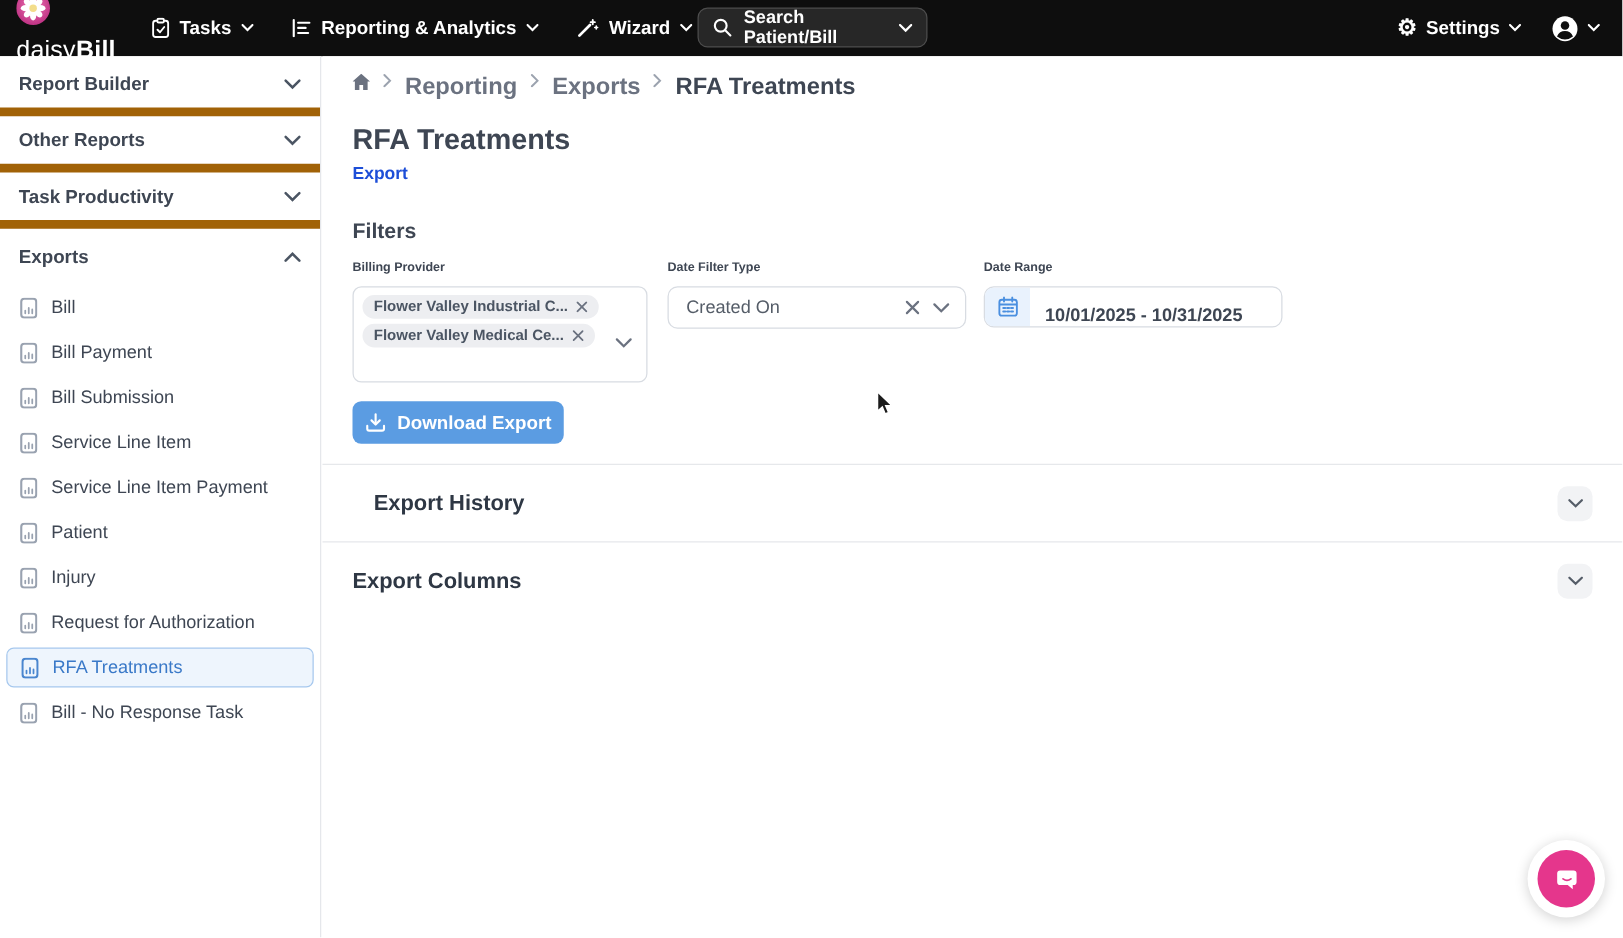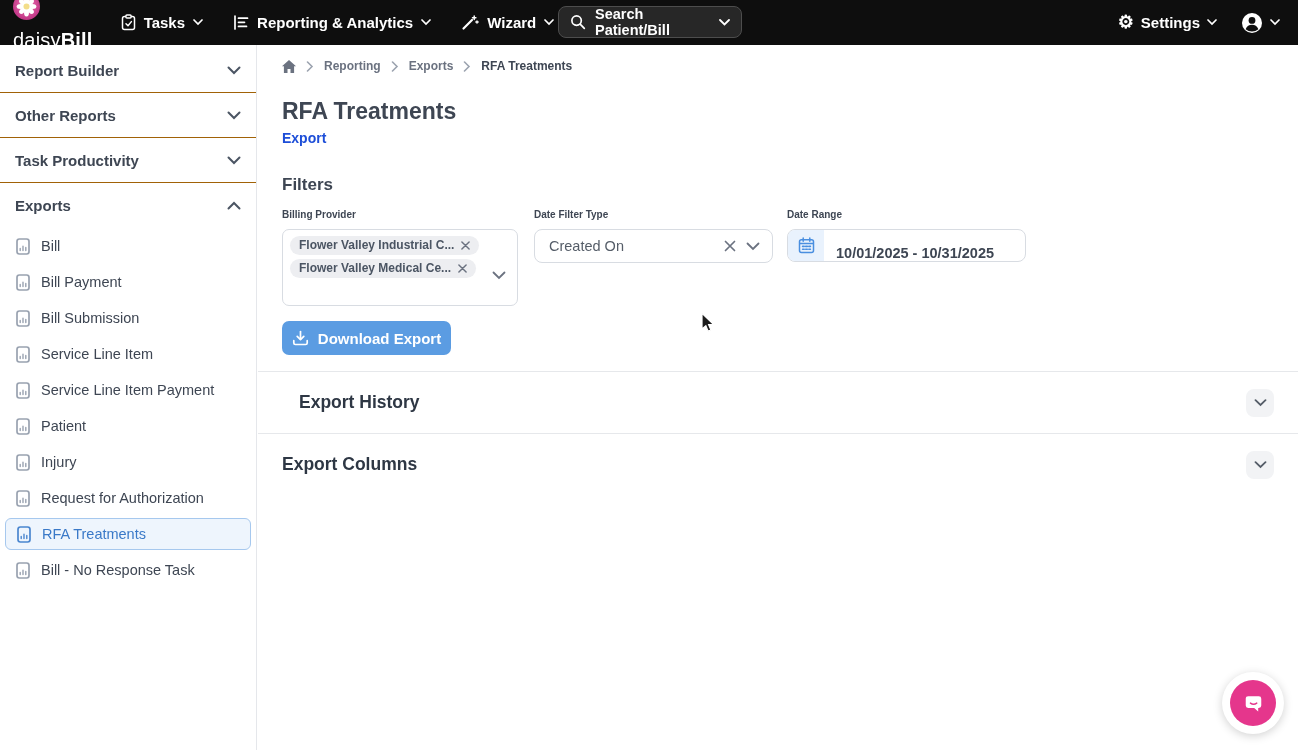--- a/index.html
+++ b/index.html
@@ -44,39 +44,39 @@
 
   
   .sidebar {
     position:absolute; top:45px; left:0; width:257px; bottom:0;
     background:#fff; border-right:1px solid #e5e7eb; padding-top:3px;
   }
   .side-section {
     height:45px; display:flex; align-items:center; justify-content:space-between;
     padding:0 15px; font-size:15px; font-weight:700; color:#3e4653; cursor:pointer;
   }
-  .side-section.bordered { border-bottom:1px solid #a16207; }
+  .side-section.bordered { border-bottom:7px solid #a16207; }
   .side-item {
     height:36px; display:flex; align-items:center; gap:11px;
     padding:0 16px; font-size:14.5px; color:#3e4653; cursor:pointer;
   }
   .side-item .doc-ic { color:#99a2b0; display:flex; flex:0 0 auto; }
   .side-item.selected {
     height:32px; margin:2px 5px; padding:0 11px;
     background:#eef5fd; border:1px solid #a6c8ee; border-radius:6px;
     color:#3a79c8;
   }
   .side-item.selected .doc-ic { color:#4a86cf; }
 
   
   .main { position:absolute; left:258px; top:45px; right:0; bottom:0; background:#fff; }
   .breadcrumb {
     position:absolute; left:24px; top:14px;
-    display:flex; align-items:center; gap:10px;
-    font-size:12px; font-weight:600; color:#6b7280;
+    display:flex; align-items:flex-start; gap:10px;
+    font-size:19px; font-weight:600; color:#6b7280;
   }
   .breadcrumb .crumb { cursor:pointer; }
   .breadcrumb .crumb.current { color:#3e4653; font-weight:700; cursor:default; }
   .bc-sep { display:flex; }
   .page-title { position:absolute; left:24px; top:53px; font-size:23px; font-weight:700; color:#3e4653; }
   .page-subtitle { position:absolute; left:24px; top:85px; font-size:14px; color:#1d4ed8;font-weight:bold; }
   .filters-heading { position:absolute; left:24px; top:130px; font-size:17px; font-weight:700; color:#3e4653; }
 
   .field-label { position:absolute; top:164px; font-size:10px; font-weight:700; color:#3e4653; }
   .lbl-1 { left:24px; } .lbl-2 { left:276px; } .lbl-3 { left:529px; }

